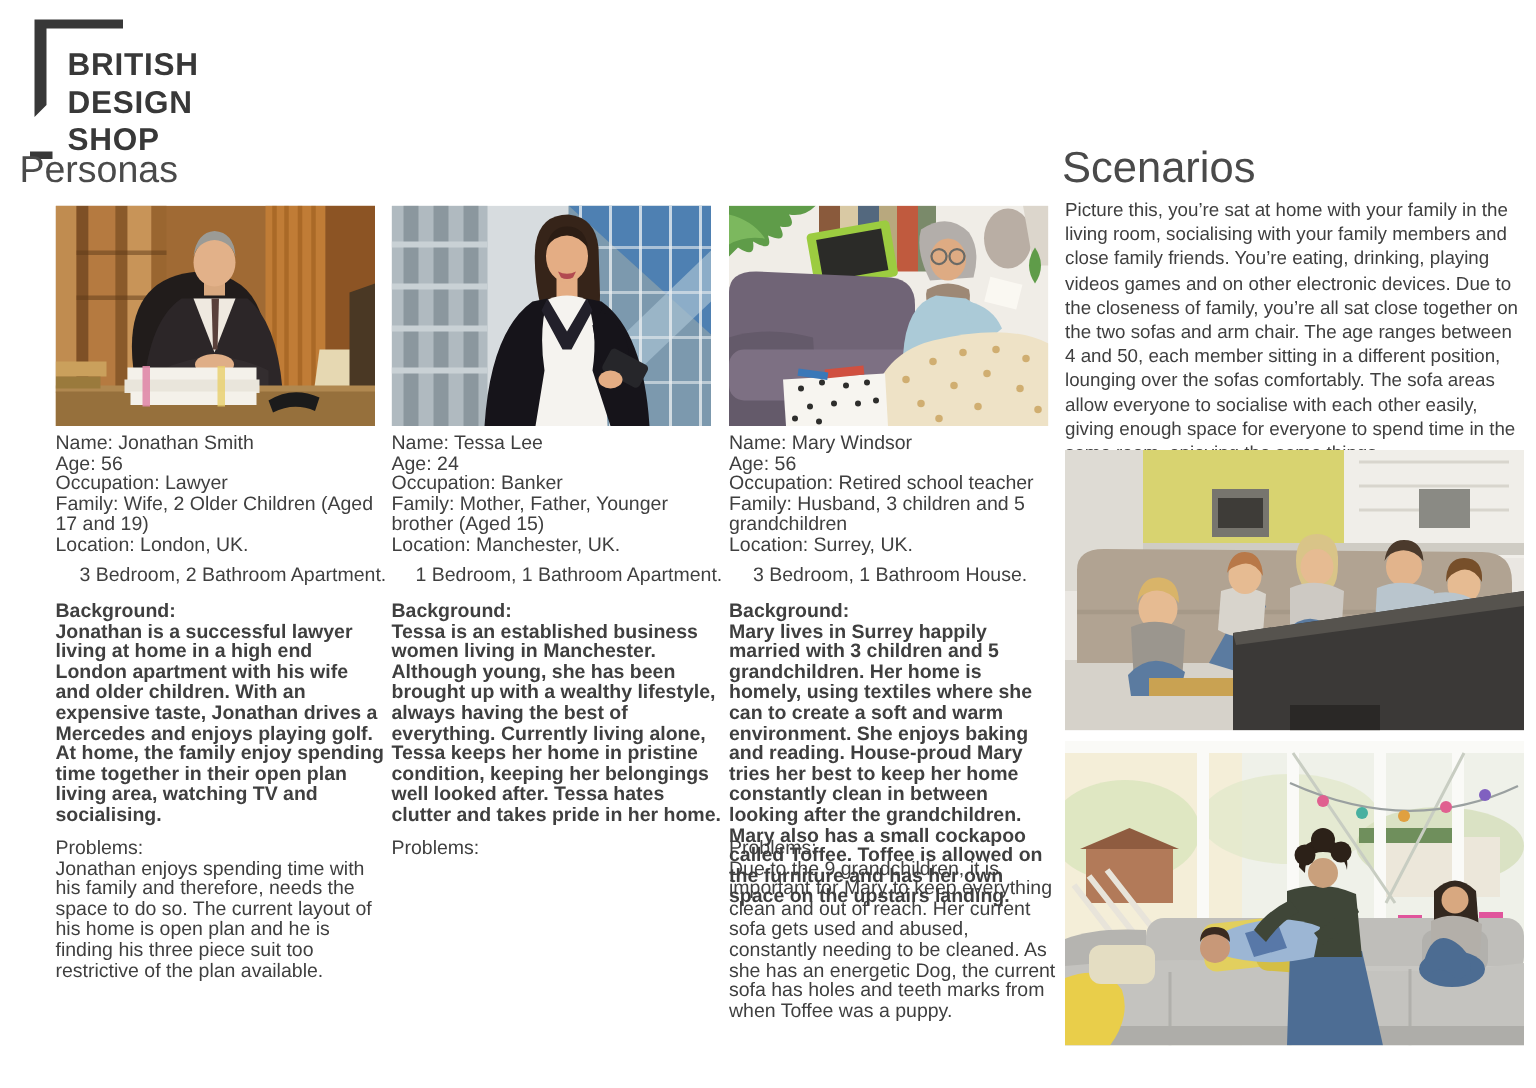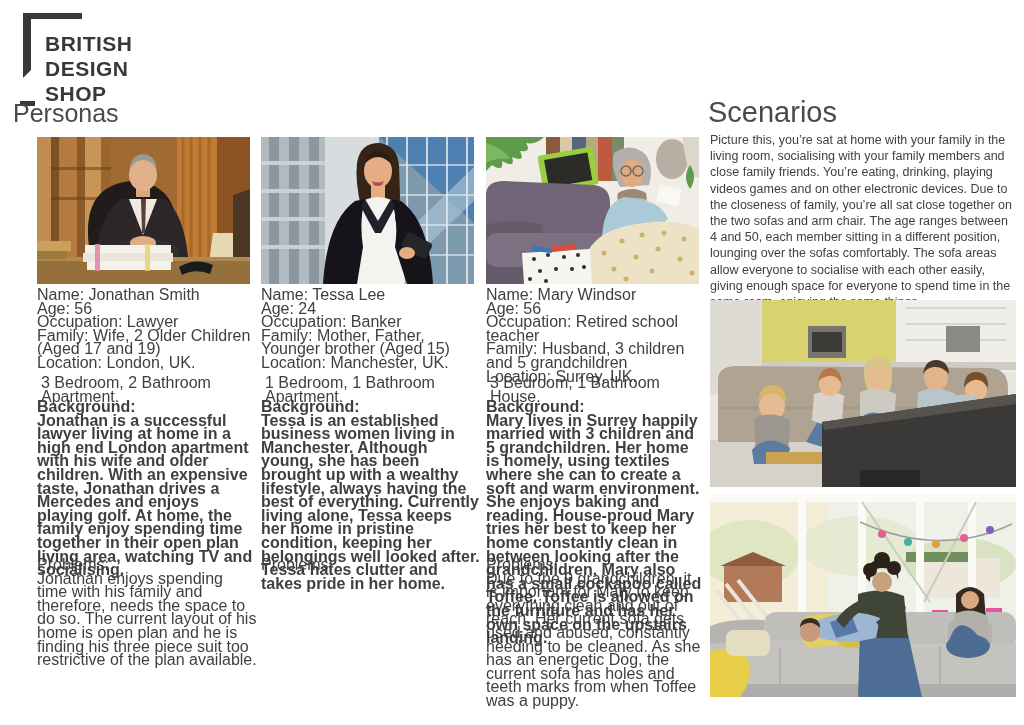--- a/index.html
+++ b/index.html
@@ -15,23 +15,23 @@
 
   
   .personas-title { position:absolute; left:13px; top:99px; font-size:25px; color:#4a4a4a; }
   .scenarios-title { position:absolute; left:708px; top:96px; font-size:29px; color:#4a4a4a;text-align:right; }
 
   
   .persona { position:absolute; top:137px; width:220px; height:575px; }
   .col1 { left:37px; } .col2 { left:261px; } .col3 { left:486px; }
   .photo { position:absolute; top:0; left:0; width:213px; height:147px; overflow:hidden; }
   .photo svg { display:block; width:213px; height:147px; }
-  .body-text { font-size:16px; line-height:13.6px; color:#3f3f3f; }
+  .body-text { font-size:13px; line-height:13.6px; color:#3f3f3f; }
   .info { position:absolute; top:151px; left:0; width:220px; white-space:pre-line; }
-  .home { position:absolute; top:239px; left:4px; width:220px; }
+  .home { position:absolute; top:239px; left:16px; width:220px; }
   .bgblock { position:absolute; top:263px; left:0; width:220px;font-weight:bold; }
   .problemsblock { position:absolute; top:421px; left:0; width:220px; }
 
   
   .scenario-text { position:absolute; left:710px; top:132px; width:308px;
                    font-size:12.5px; line-height:16.2px; color:#3f3f3f; }
   .scene { position:absolute; left:710px; overflow:hidden; }
   .scene svg { display:block; width:100%; height:100%; }
   .scene1 { top:300px; width:306px; height:187px; }
   .scene2 { top:494px; width:306px; height:203px; }

